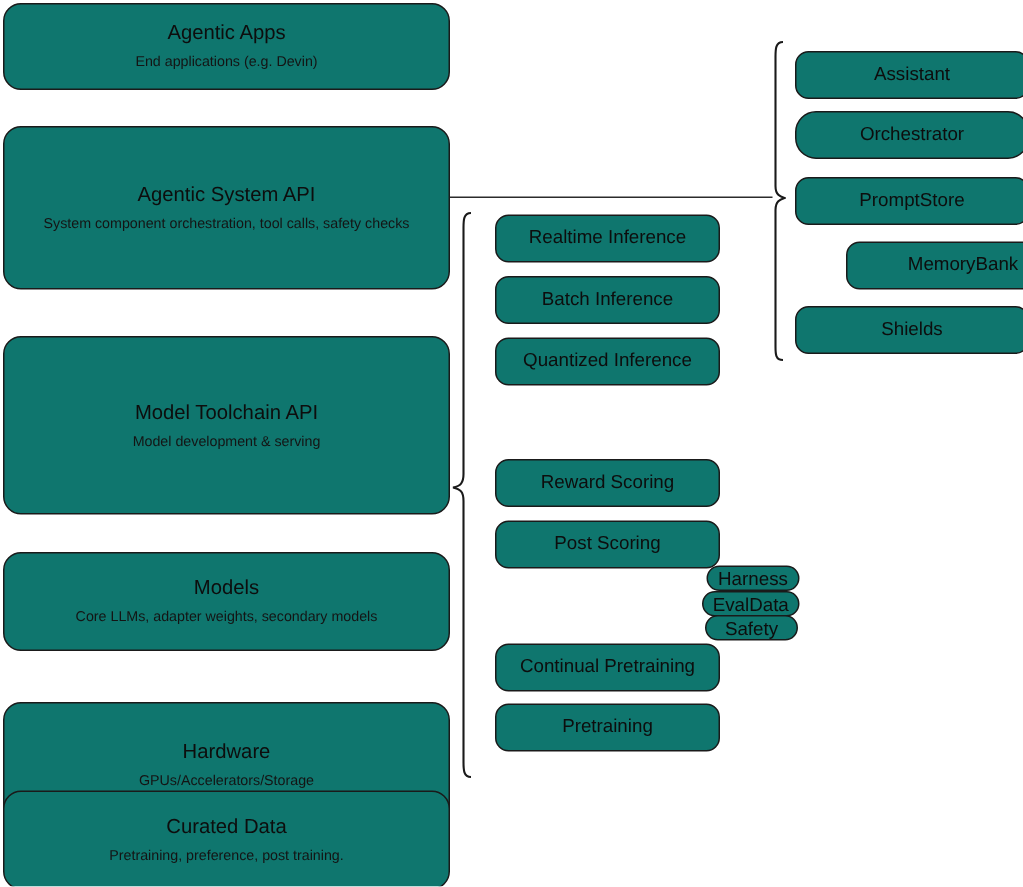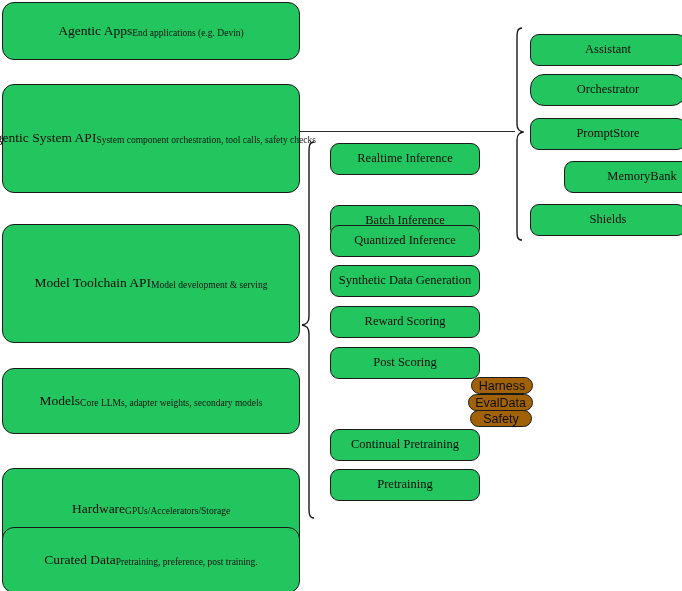--- a/index.html
+++ b/index.html
@@ -16,27 +16,27 @@
     overflow:hidden;
     background:#ffffff;
   }
 
   
   .box{
     position:absolute;
     box-sizing:border-box;
     border:1.4px solid #1a1a1a;
     border-radius:12px;
-    background:#22c55e;
+    background:#0f766e;
     display:flex;
+    flex-direction:column;
     align-items:center;
     justify-content:center;
     text-align:center;
     line-height:1.25;
-    font-family:Liberation Serif, serif;
   }
   .box .title{
     font-size:13.5px;
     color:#0d0d0d;
     white-space:nowrap;
   }
   .box .subtitle{
     font-size:9.5px;
     color:#141414;
     margin-top:5px;
@@ -55,21 +55,21 @@
   .pill .title{ font-size:12.5px; }
   .mid-pill{ left:330px; width:150px; }
   .right-pill{ left:530px; width:156px; }
 
   
   .badge{
     position:absolute;
     box-sizing:border-box;
     border:1.4px solid #1a1a1a;
     border-radius:999px;
-    background:#a16207;
+    background:#0f766e;
     display:flex;
     align-items:center;
     justify-content:center;
     font-size:12.5px;
     color:#0d0d0d;
     white-space:nowrap;
     height:17px;
     z-index:6;
   }
 
@@ -126,28 +126,25 @@
     <path d="M14 1 C 9 1, 9 6, 9 11 L 9 175 C 9 181, 7 183, 2 184 C 7 185, 9 187, 9 193 L 9 367 C 9 372, 9 377, 14 377"></path>
   </svg>
 
   <svg class="brace" style="left:508px;top:27px;" width="16" height="215" viewBox="0 0 16 215">
     <path d="M14 1 C 9 1, 9 6, 9 11 L 9 97 C 9 103, 12 104, 15 105 C 12 106, 9 107, 9 113 L 9 204 C 9 209, 9 213, 14 213"></path>
   </svg>
 
   <div class="box pill mid-pill" style="top:143px;">
     <div class="title">Realtime Inference</div>
   </div>
-  <div class="box pill mid-pill" style="top:184px;margin-top:21px;">
+  <div class="box pill mid-pill" style="top:184px;">
     <div class="title">Batch Inference</div>
   </div>
   <div class="box pill mid-pill" style="top:225px;">
     <div class="title">Quantized Inference</div>
-  </div>
-  <div class="box pill mid-pill" style="top:265px;">
-    <div class="title">Synthetic Data Generation</div>
   </div>
   <div class="box pill mid-pill" style="top:306px;justify-content:center;">
     <div class="title">Reward Scoring</div>
   </div>
   <div class="box pill mid-pill" style="top:347px;">
     <div class="title">Post Scoring</div>
   </div>
   <div class="box pill mid-pill" style="top:429px;">
     <div class="title">Continual Pretraining</div>
   </div>

